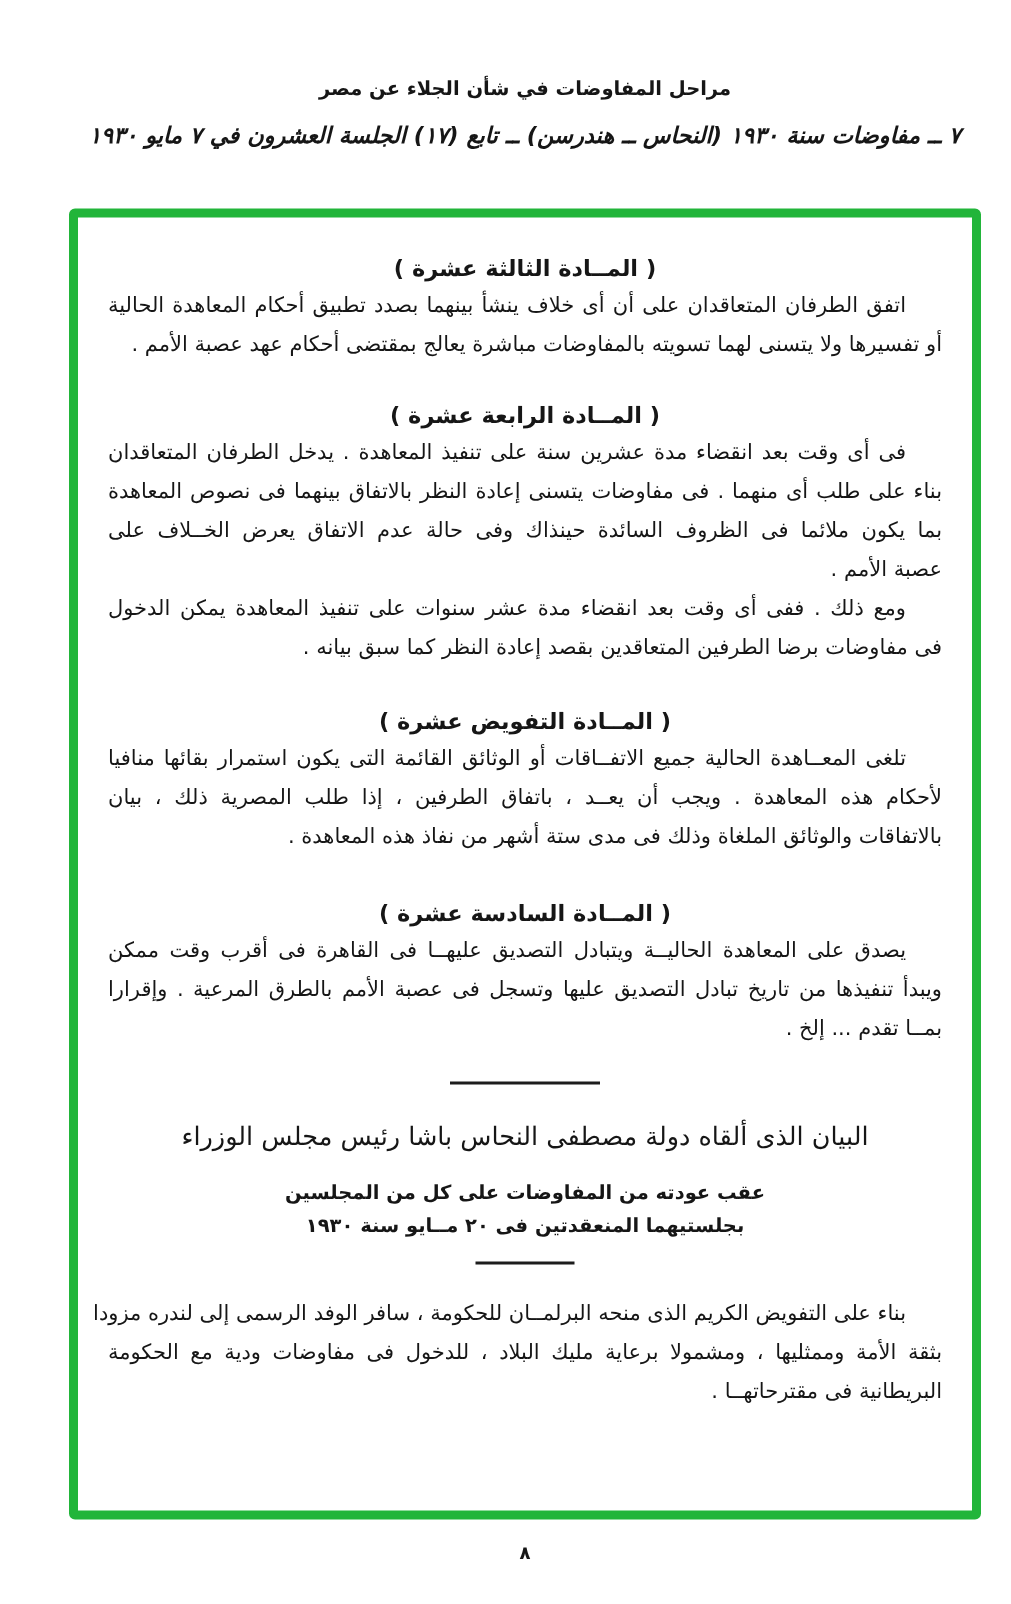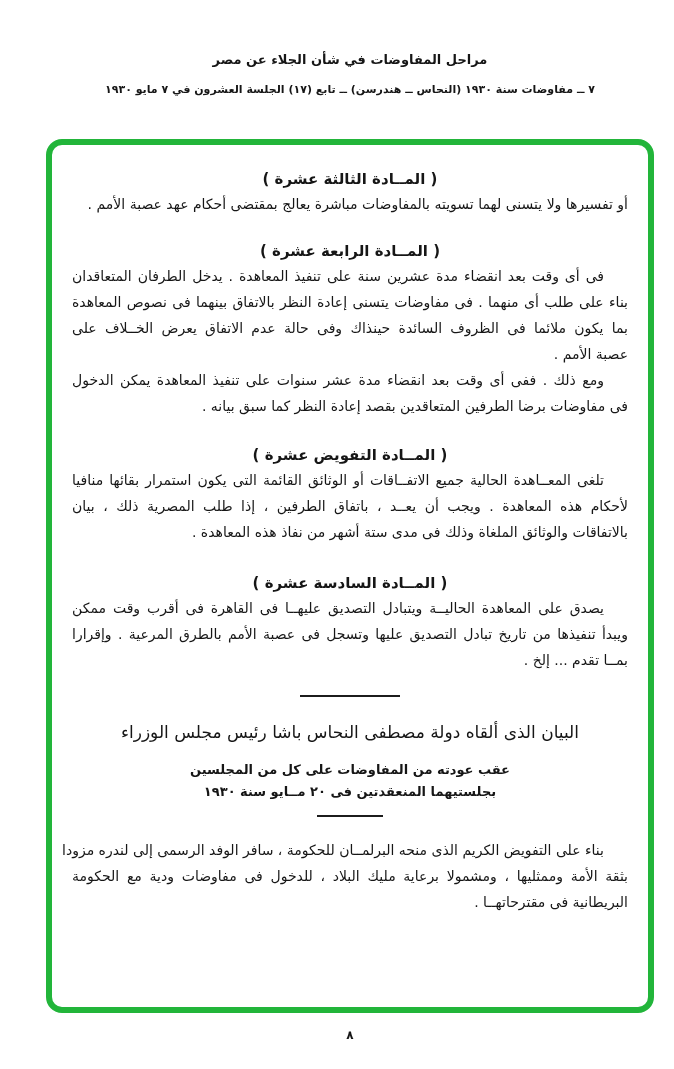--- a/index.html
+++ b/index.html
@@ -12,34 +12,35 @@
     overflow: hidden;
   }
   .page { width: 648px; height: 1069px; position: relative; margin-top: 17px; }
 
   
   .hdr { padding-top: 34px; text-align: center; }
   .hdr-title {
     font-size: 13px; font-weight: bold; line-height: 18px;
   }
   .hdr-sub {
-    margin-top: 10px; font-size: 11px; font-weight: bold; line-height: 22px;
+    margin-top: 10px; font-size: 15px; font-weight: bold; line-height: 22px;
     white-space: nowrap;
+    font-style: italic;
   }
   .hdr-cite {
     margin-top: 5px; font-size: 10.5px; font-weight: bold; line-height: 16px;
     white-space: nowrap;
   }
 
   
   .frame {
     width: 608px; height: 874px;
     margin: 38px auto 0;
     border: 6px solid #22b53a;
-    border-radius: 16px;
+    border-radius: 4px;
     padding: 12px 20px 0;
     background: #ffffff;
   }
 
   
   .art-head {
     text-align: center; font-size: 15px; font-weight: bold; line-height: 24px;
   }
   .mt10 { margin-top: 10px; }
   .mt16 { margin-top: 16px; }
@@ -85,20 +86,21 @@
   <header class="hdr">
     <div class="hdr-title">مراحل المفاوضات في شأن الجلاء عن مصر</div>
     <div class="hdr-sub">٧ ــ مفاوضات سنة ١٩٣٠ (النحاس ــ هندرسن) ــ تابع (١٧) الجلسة العشرون في ٧ مايو ١٩٣٠</div>
   </header>
 
   <div class="frame" style="border-color: rgb(34, 181, 58);">
 
     <section>
       <div class="art-head mt10">( المــادة الثالثة عشرة )</div>
       <div class="para mt10">
+        <div class="ln first">اتفق الطرفان المتعاقدان على أن أى خلاف ينشأ بينهما بصدد تطبيق أحكام المعاهدة الحالية</div>
         <div class="ln end">أو تفسيرها ولا يتسنى لهما تسويته بالمفاوضات مباشرة يعالج بمقتضى أحكام عهد عصبة الأمم .</div>
       </div>
     </section>
 
     <section>
       <div class="art-head mt22">( المــادة الرابعة عشرة )</div>
       <div class="para mt10">
         <div class="ln first">فى أى وقت بعد انقضاء مدة عشرين سنة على تنفيذ المعاهدة . يدخل الطرفان المتعاقدان</div>
         <div class="ln">بناء على طلب أى منهما . فى مفاوضات يتسنى إعادة النظر بالاتفاق بينهما فى نصوص المعاهدة</div>
         <div class="ln">بما يكون ملائما فى الظروف السائدة حينذاك وفى حالة عدم الاتفاق يعرض الخــلاف على</div>

